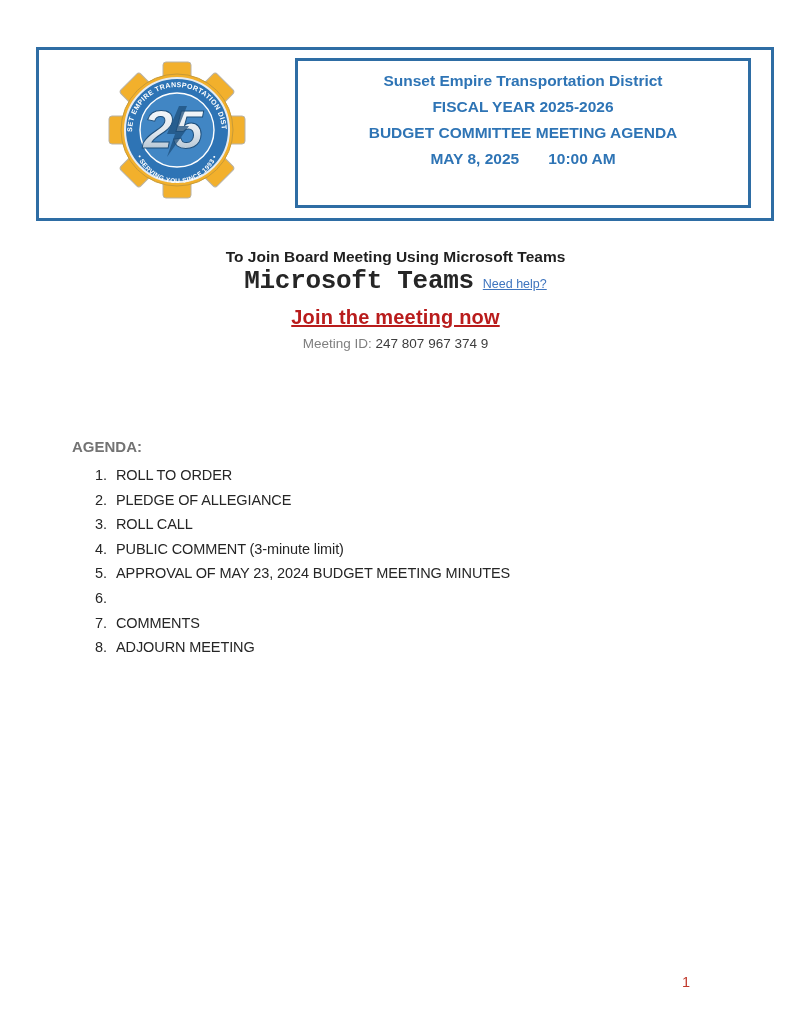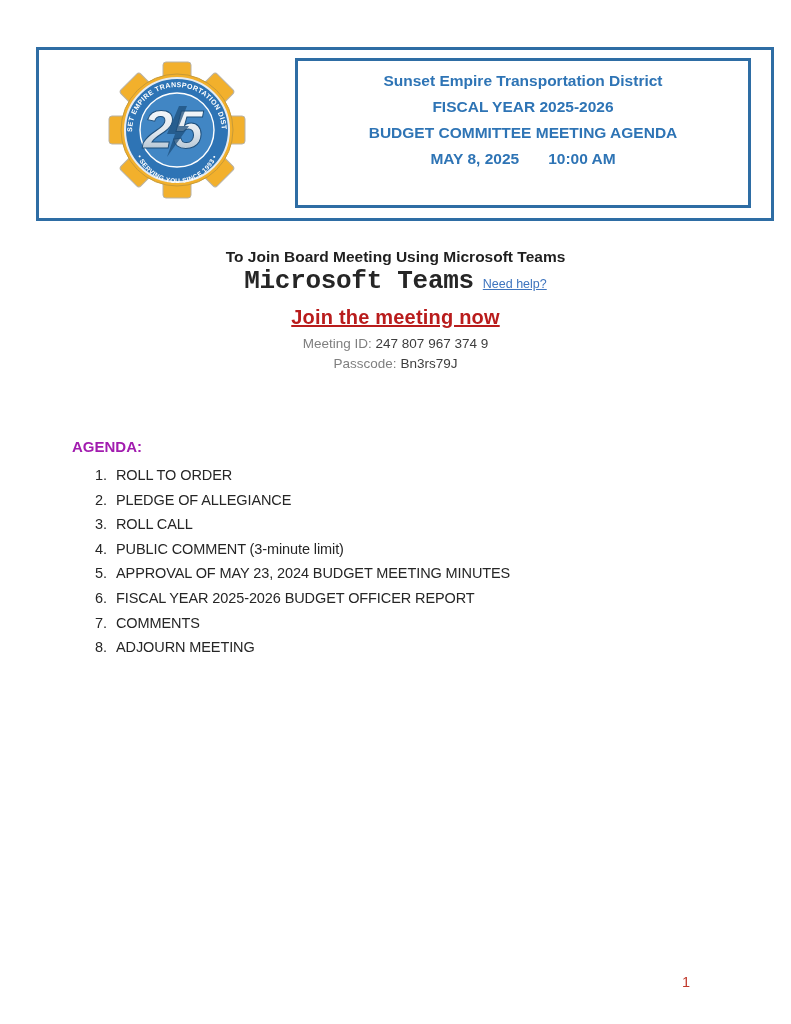--- a/index.html
+++ b/index.html
@@ -26,21 +26,21 @@
   .join-link { top:306px; font-size:20px; font-weight:bold; color:#b91c1c;
                text-decoration:underline; letter-spacing:0.2px; }
   .join-link span { cursor:pointer; }
   .id-line { top:336px; font-size:13.5px; }
   .pass-line { top:356px; font-size:13.5px; }
   .gray-label { color:#7F7F7F; }
   .dark-val { color:#3D3D3D; }
 
   
   .agenda-heading { position:absolute; left:72px; top:438px; font-size:15px;
-                    font-weight:bold; color:#a21caf; }
+                    font-weight:bold; color:#737373; }
   .agenda-list { position:absolute; left:90px; top:467px; width:600px; }
   .agenda-row { height:24.6px; display:flex; align-items:flex-start;
                 font-size:14.5px; color:#262626; }
   .agenda-num { display:inline-block; width:17px; text-align:right; }
   .agenda-txt { margin-left:9px; letter-spacing:-0.1px; }
 
   
   .page-number { position:absolute; left:682px; top:974px; font-size:14.5px; color:#C0392B; }
 
   a { cursor:pointer;margin-top:26px; }
@@ -123,23 +123,20 @@
   </div>
 
   <div class="cline join-link">
     <span>Join the meeting now</span>
   </div>
 
   <div class="cline id-line">
     <span class="gray-label">Meeting ID: </span><span class="dark-val">247 807 967 374 9</span>
   </div>
 
-  <div class="cline pass-line">
-    <span class="gray-label">Passcode: </span><span class="dark-val">Bn3rs79J</span>
-  </div>
 
   <div class="agenda-heading">AGENDA:</div>
 
   <div class="agenda-list">
 
       <div class="agenda-row">
         <span class="agenda-num">1.</span>
         <span class="agenda-txt">ROLL TO ORDER</span>
       </div>
 
@@ -158,21 +155,20 @@
         <span class="agenda-txt">PUBLIC COMMENT (3-minute limit)</span>
       </div>
 
       <div class="agenda-row">
         <span class="agenda-num">5.</span>
         <span class="agenda-txt">APPROVAL OF MAY 23, 2024 BUDGET MEETING MINUTES</span>
       </div>
 
       <div class="agenda-row">
         <span class="agenda-num">6.</span>
-        <span class="agenda-txt">FISCAL YEAR 2025-2026 BUDGET OFFICER REPORT</span>
       </div>
 
       <div class="agenda-row">
         <span class="agenda-num">7.</span>
         <span class="agenda-txt">COMMENTS</span>
       </div>
 
       <div class="agenda-row">
         <span class="agenda-num">8.</span>
         <span class="agenda-txt">ADJOURN MEETING</span>

